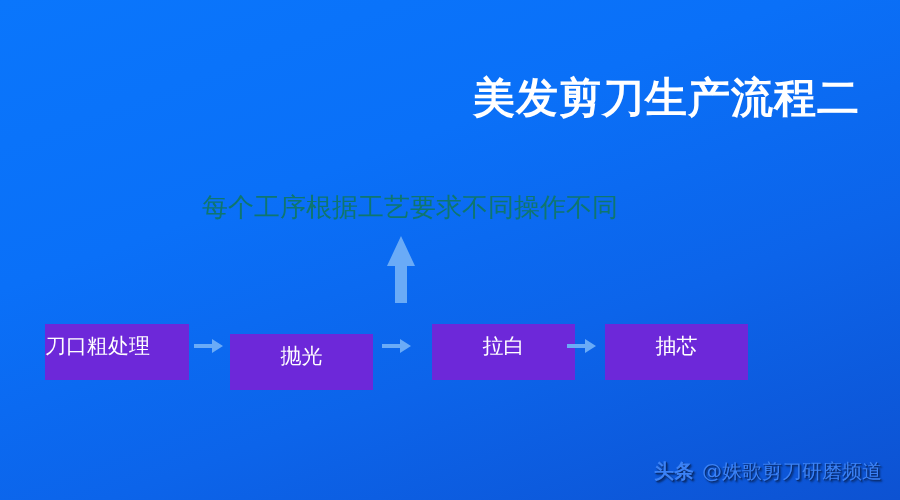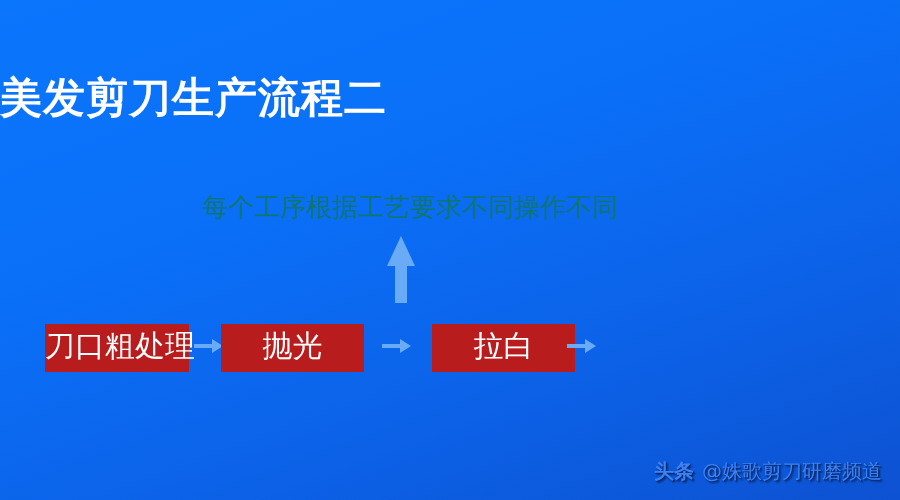--- a/index.html
+++ b/index.html
@@ -17,21 +17,21 @@
     .slide {
       position: absolute;
       left: 0; top: 0;
       width: 900px; height: 500px;
     }
     .title {
       position: absolute;
       left: 0;
       width: 860px;
       top: 70px;
-      text-align: left;
+      text-align: right;
       color: #ffffff;
       font-size: 42px;
       font-weight: bold;
       letter-spacing: 1px;
       line-height: 56px;
     }
     .subtitle {
       position: absolute;
       left: 170px;
       width: 480px;
@@ -45,31 +45,31 @@
     .up-arrow {
       position: absolute;
       left: 386px;
       top: 234px;
       width: 30px;
       height: 72px;
     }
     .step-box {
       position: absolute;
       top: 324px;
-      height: 48px;
-      background: #b91c1c;
+      height: 56px;
+      background: #6d28d9;
       color: #ffffff;
-      font-size: 30px;
+      font-size: 21px;
       line-height: 44px;
       text-align: center;
       white-space: nowrap;
       cursor: pointer;
     }
     .step-1 { left: 45px;  width: 144px; text-align: left; }
-    .step-2 { left: 221px; width: 143px; }
+    .step-2 { left: 230px; width: 143px; margin-top: 10px; }
     .step-3 { left: 432px; width: 143px; }
     .step-4 { left: 605px; width: 143px; }
     .h-arrow {
       position: absolute;
       top: 339px;
       width: 30px;
       height: 14px;
     }
     .arrow-1 { left: 194px; }
     .arrow-2 { left: 382px; }
@@ -119,18 +119,21 @@
   </svg>
 
   <div class="step-box step-3">
     <span>拉白</span>
   </div>
 
   <svg class="h-arrow arrow-3" viewBox="0 0 30 14" xmlns="http://www.w3.org/2000/svg">
     <polygon points="0,5 18,5 18,0 29,7 18,14 18,9 0,9" fill="#6aabf7"></polygon>
   </svg>
 
+  <div class="step-box step-4">
+    <span>抽芯</span>
+  </div>
 
   <div class="watermark">
     <span class="brand">头条</span><span>@姝歌剪刀研磨频道</span>
   </div>
 
 </div>
 
 </body></html>

